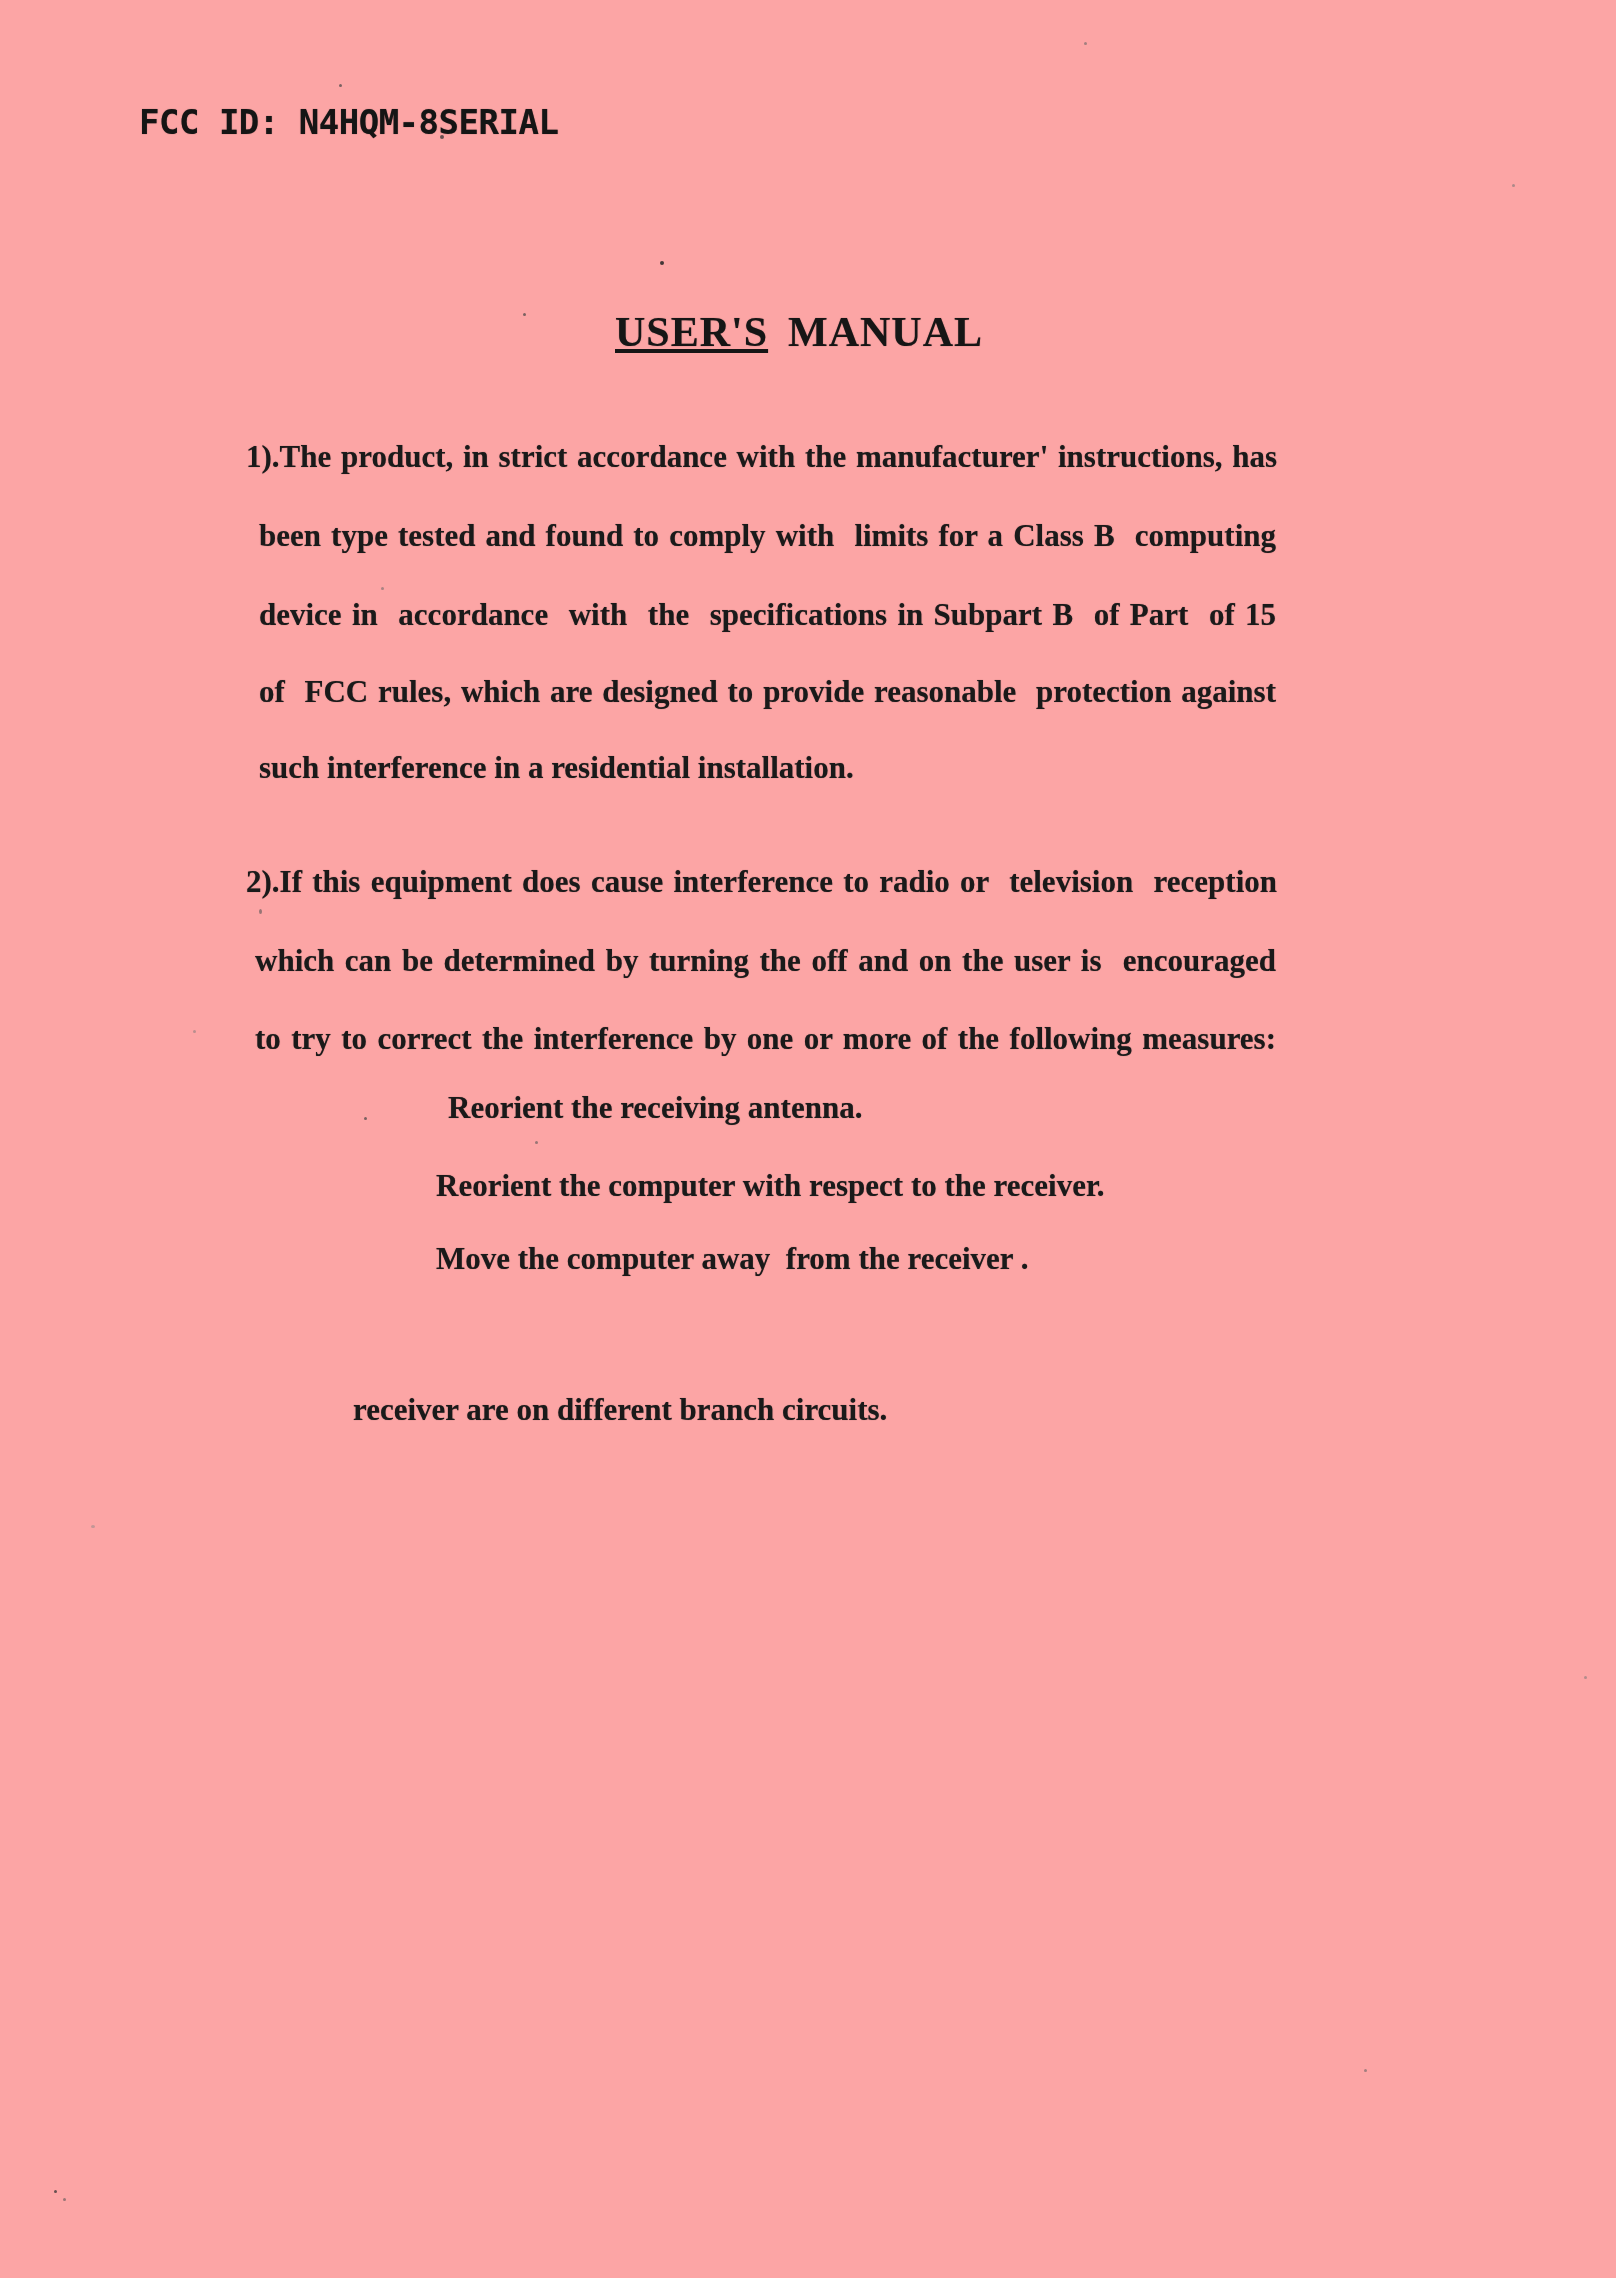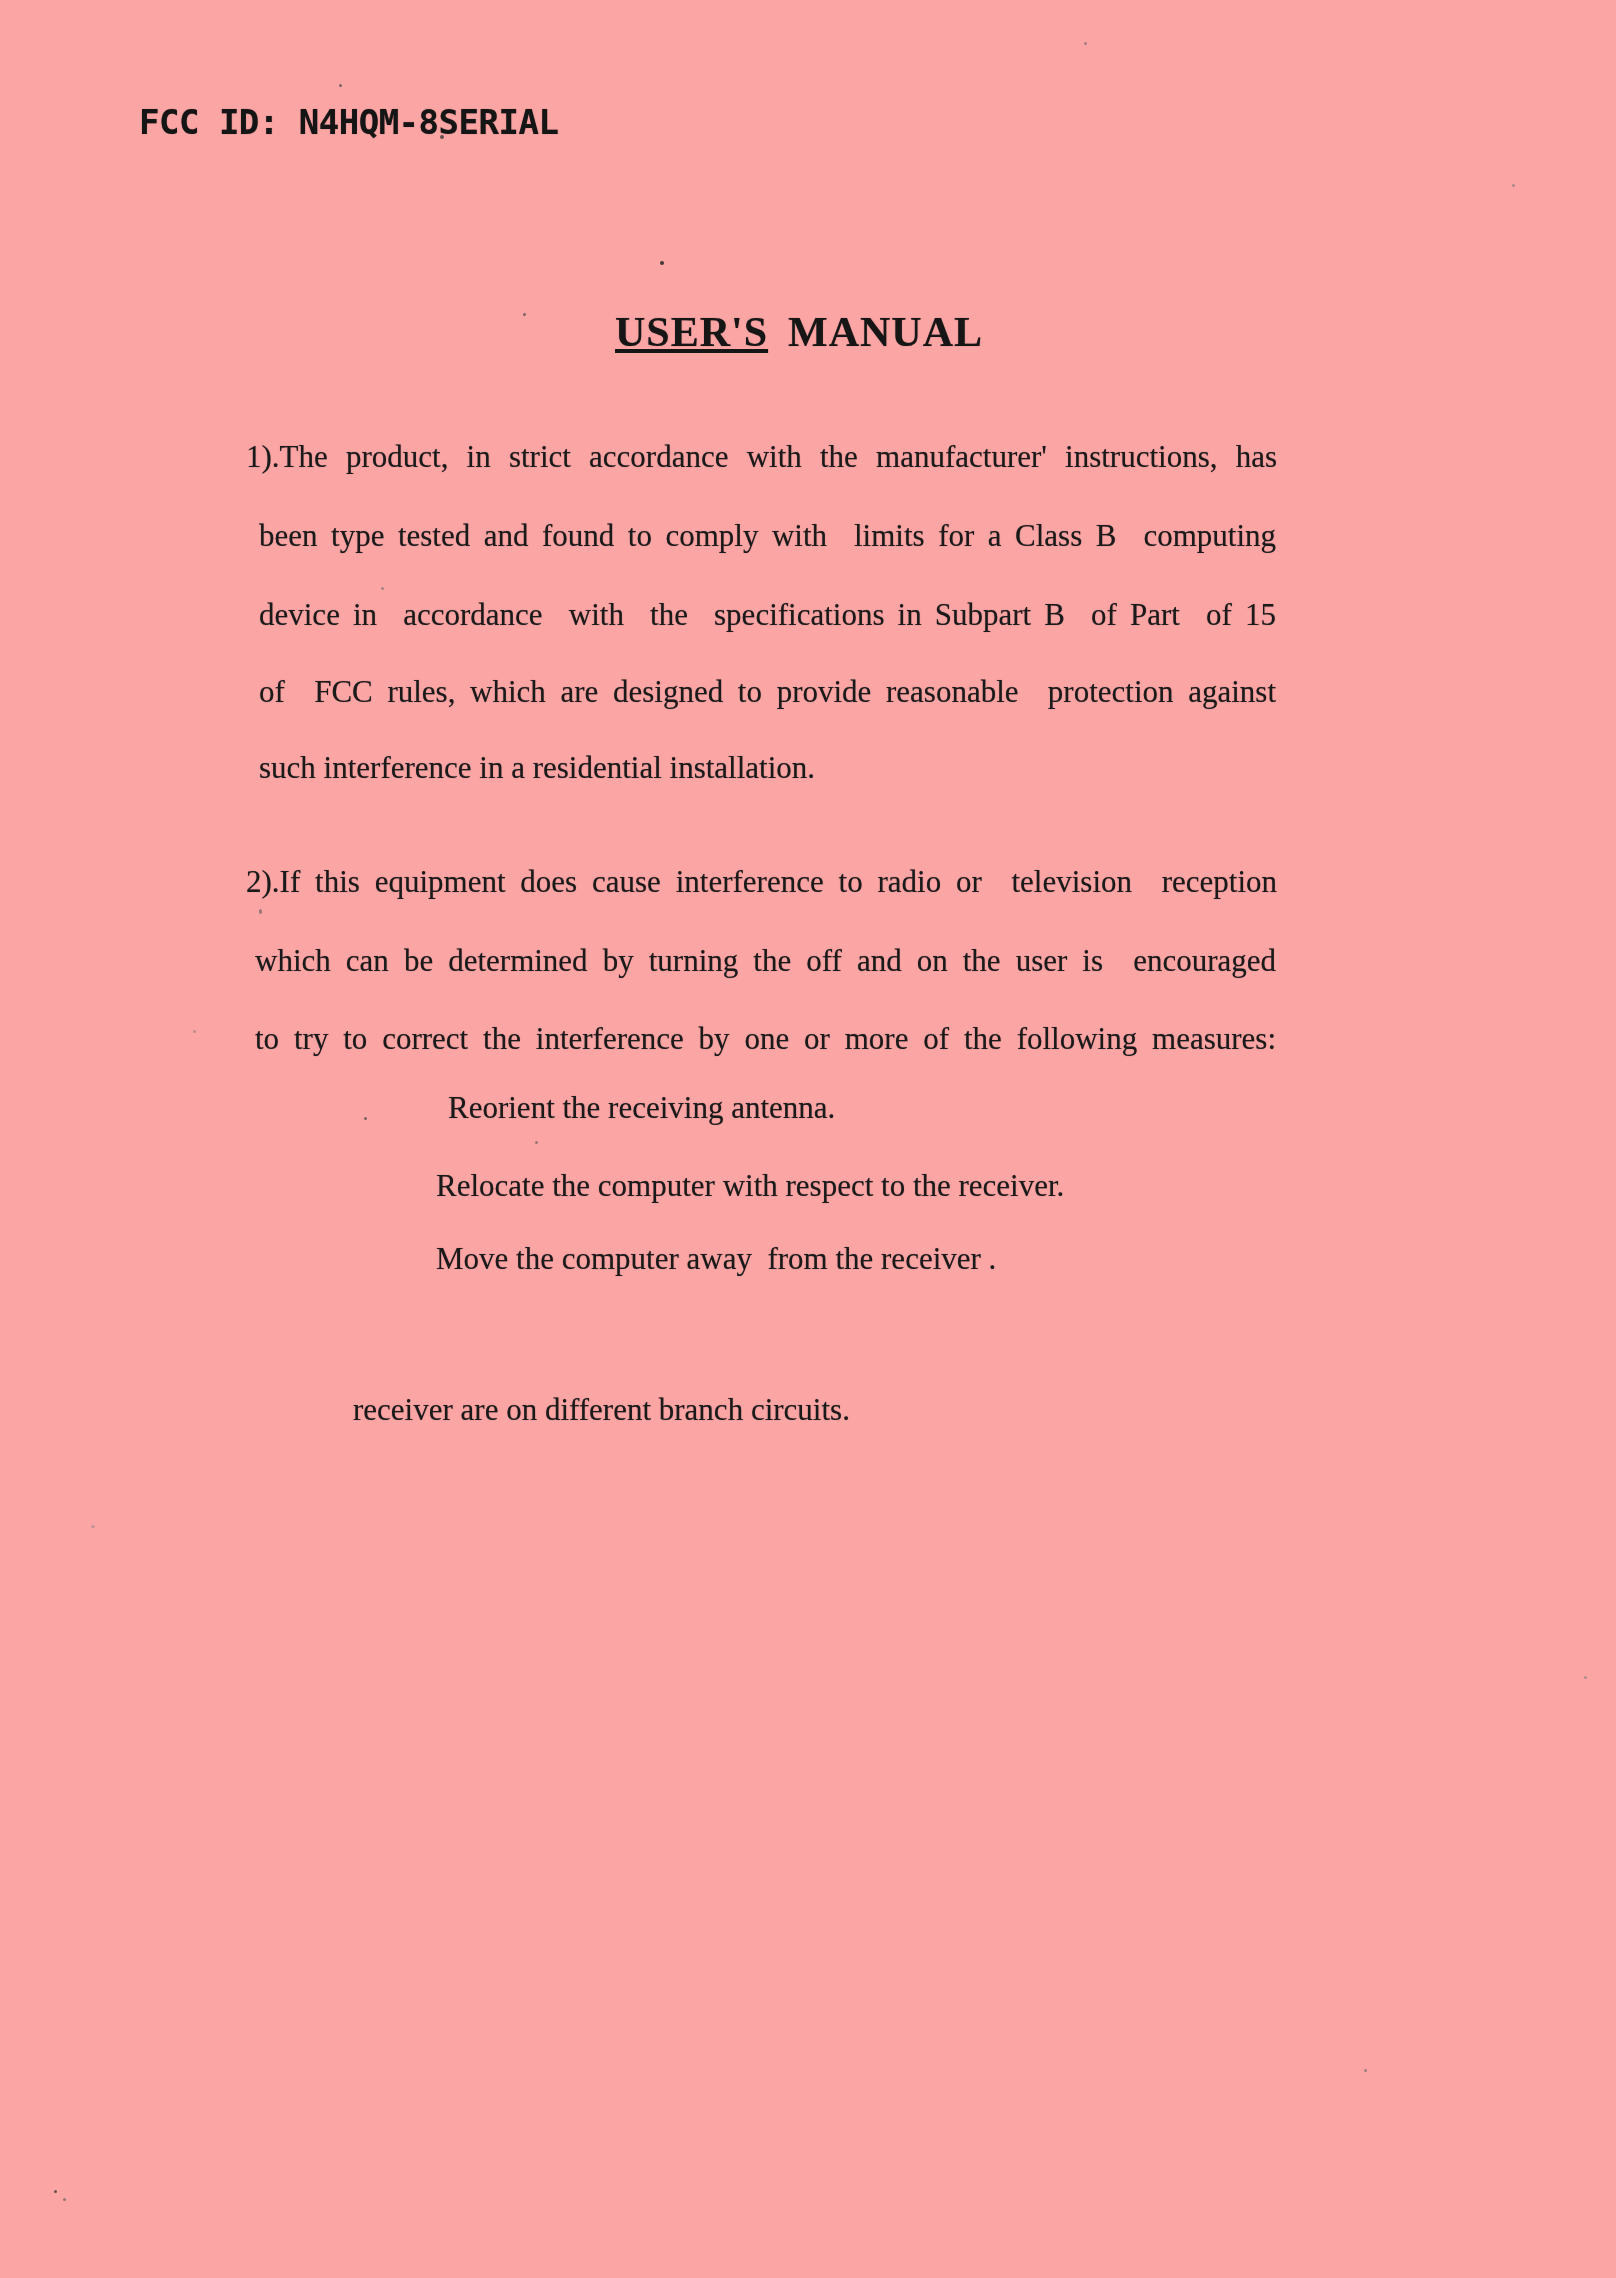--- a/index.html
+++ b/index.html
@@ -13,21 +13,21 @@
     height: 2278px;
     background: #fca5a5;
     overflow: hidden;
     font-family: "Liberation Serif", "DejaVu Serif", serif;
   }
   .line {
     position: absolute;
     white-space: pre-wrap;
     color: #1a1a1a;
     font-size: 31px;
-    font-weight: 400;
+    font-weight: 700;
     line-height: 1.16;
     text-shadow: 0 0 1px rgba(10,10,10,0.45);
   }
   .just {
     text-align: justify;
     text-align-last: justify;
     -moz-text-align-last: justify;
   }
   .fcc {
     font-family: "DejaVu Sans Mono", "Liberation Mono", monospace;
@@ -66,21 +66,21 @@
   <div class="line just" style="left:259px; top:518px; width:1017px;">been type tested and found to comply with  limits for a Class B  computing</div>
   <div class="line just" style="left:259px; top:597px; width:1017px;">device in  accordance  with  the  specifications in Subpart B  of Part  of 15</div>
   <div class="line" style="left:259px; top:750px;">such interference in a residential installation.</div>
   <div class="line just" style="left:259px; top:674px; width:1017px;">of  FCC rules, which are designed to provide reasonable  protection against</div>
 
   <div class="line just" style="left:246px; top:864px; width:1031px;">2).If this equipment does cause interference to radio or  television  reception</div>
   <div class="line just" style="left:255px; top:943px; width:1021px;">which can be determined by turning the off and on the user is  encouraged</div>
   <div class="line just" style="left:255px; top:1021px; width:1021px;">to try to correct the interference by one or more of the following measures:</div>
 
   <div class="line" style="left:436px; top:1090px;margin-left:12px;">Reorient the receiving antenna.</div>
-  <div class="line" style="left:436px; top:1168px;">Relocate the computer with respect to the receiver.</div>
+  <div class="line" style="left:436px; top:1168px;">Reorient the computer with respect to the receiver.</div>
   <div class="line" style="left:436px; top:1241px;">Move the computer away  from the receiver .</div>
   <div class="line" style="left:353px; top:1392px;">receiver are on different branch circuits.</div>
 
   <div class="speck" style="left:339px; top:84px;  width:3px; height:3px; background:#444; opacity:.7;"></div>
   <div class="speck" style="left:440px; top:135px; width:4px; height:4px; background:#333; opacity:.75;"></div>
   <div class="speck" style="left:1084px; top:42px; width:3px; height:3px; background:#666; opacity:.6;"></div>
   <div class="speck" style="left:1512px; top:184px; width:3px; height:3px; background:#777; opacity:.6;"></div>
   <div class="speck" style="left:660px; top:261px; width:4px; height:4px; background:#222; opacity:.85;"></div>
   <div class="speck" style="left:523px; top:313px; width:3px; height:3px; background:#444; opacity:.7;"></div>
   <div class="speck" style="left:381px; top:587px; width:3px; height:3px; background:#666; opacity:.55;"></div>

